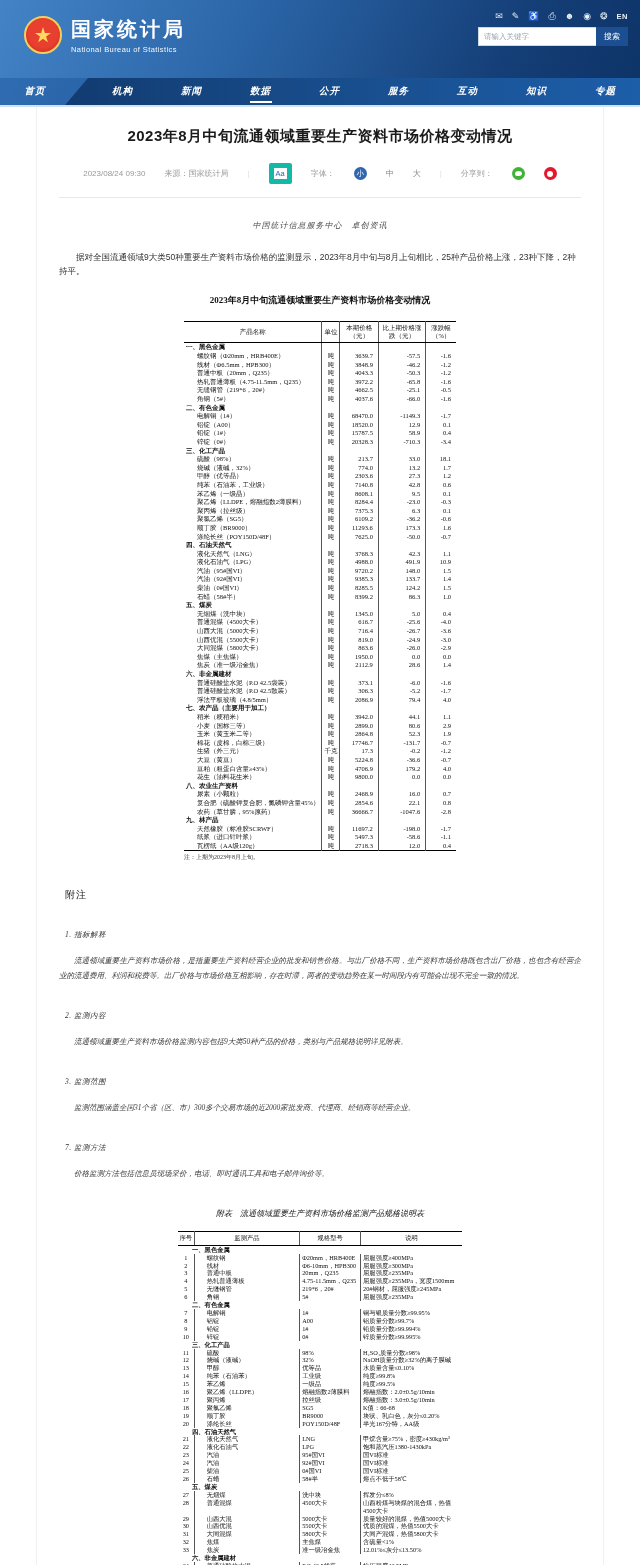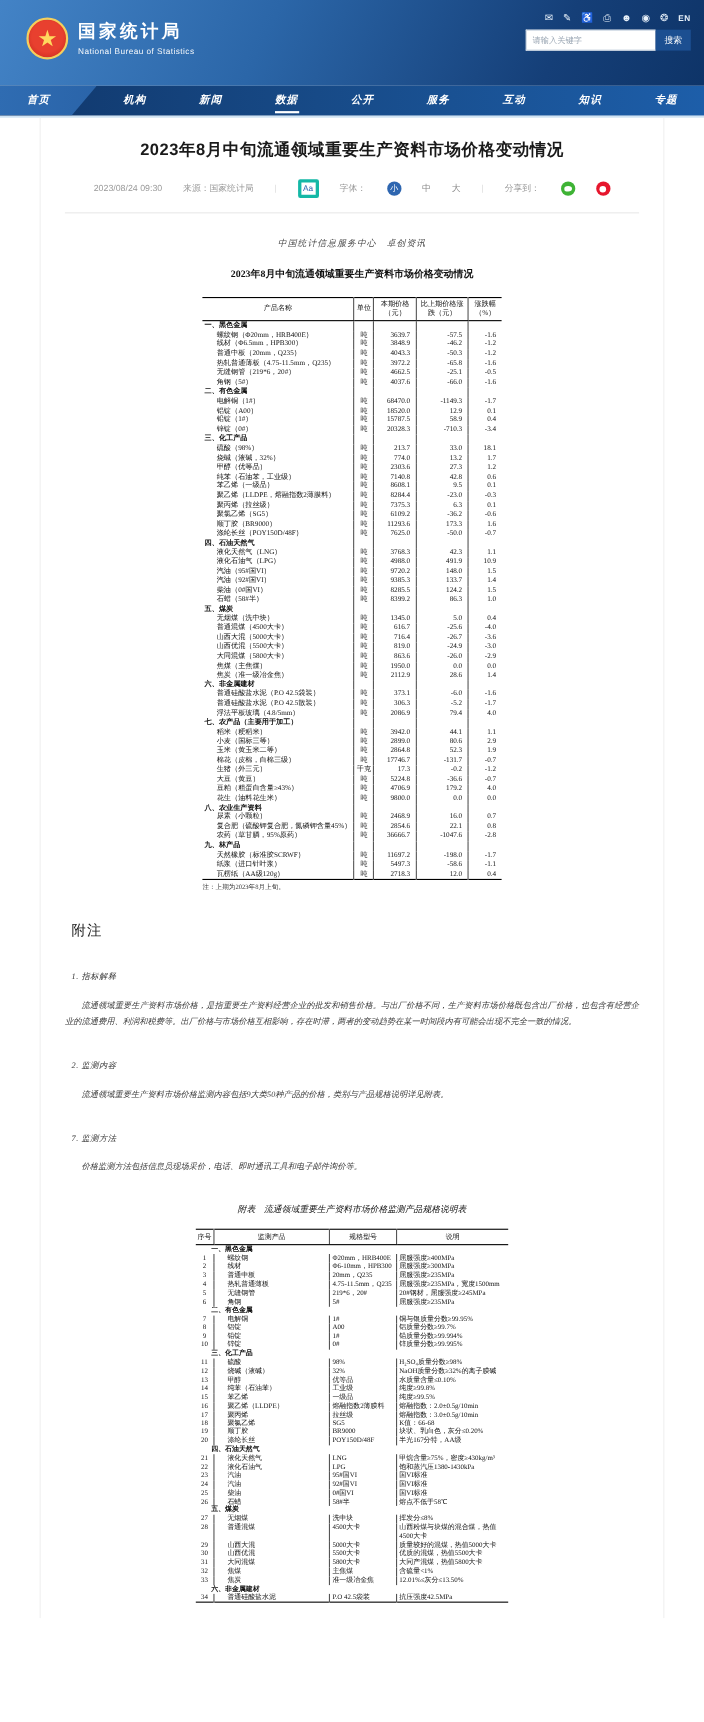--- a/index.html
+++ b/index.html
@@ -9,21 +9,21 @@
 
   
   .banner { height:78px; position:relative;
     background:linear-gradient(115deg,#4383c6 0%,#2b66a8 38%,#153f78 78%,#0e3468 100%); }
   .logo { position:absolute; left:24px; top:16px; display:flex; align-items:center; }
   .emblem { width:38px; height:38px; border-radius:50%;
     background:radial-gradient(circle at 50% 45%, #e8402f 55%, #c3241a 100%);
     border:2px solid #f5cf5c; display:flex; align-items:center; justify-content:center;
     color:#ffd95e; font-size:18px; line-height:1; }
   .logo-text { margin-left:9px; color:#fff; }
-  .logo-cn { font-size:16px; font-weight:bold; letter-spacing:3px; }
+  .logo-cn { font-size:20px; font-weight:bold; letter-spacing:3px; }
   .logo-en { font-size:7.5px; letter-spacing:.4px; margin-top:2px; opacity:.95; }
   .top-right { position:absolute; right:12px; top:12px; width:150px; }
   .icon-row { display:flex; justify-content:flex-end; gap:9px; color:#e8f1fa; font-size:9px;
     align-items:center; margin-bottom:6px; }
   .icon-row span { cursor:pointer; line-height:1; }
   .icon-row .lang { font-size:7.5px; font-weight:bold; letter-spacing:.5px; }
   .searchbar { display:flex; height:19px; }
   .searchbar input { flex:1; border:1px solid #cfd9e4; border-right:none; font-size:7.5px;
     padding:0 5px; color:#333; outline:none; font-family:"Liberation Sans",sans-serif; }
   .searchbar input::placeholder { color:#9aa6b3; }
@@ -44,21 +44,21 @@
   .nav-strip { height:2px; background:#cfe3f3; }
 
   
   .page { margin:0 36px; border-left:1px solid #f0f0f0; border-right:1px solid #f0f0f0;
     padding:20px 22px 14px 22px; }
   .a-title { text-align:center; font-size:15px; font-weight:bold; color:#1a1a1a;
     letter-spacing:.5px; }
   .meta { display:flex; align-items:center; justify-content:center; gap:19px;
     margin-top:17px; font-size:8px; color:#999; }
   .meta .sep { color:#ddd; }
-  .aa-box { border:3px solid #14b8a6; color:#2e66b0; font-size:7.5px; padding:1px 2px;
+  .aa-box { border:5px solid #14b8a6; color:#2e66b0; font-size:7.5px; padding:1px 2px;
     border-radius:2px; cursor:pointer; }
   .fs-small { width:13px; height:13px; border-radius:50%; background:#2e66b0; color:#fff;
     display:inline-flex; align-items:center; justify-content:center; font-size:7.5px; cursor:pointer; }
   .fs-opt { cursor:pointer; color:#888; }
   .share-circle { width:13px; height:13px; border-radius:50%; display:inline-flex;
     align-items:center; justify-content:center; cursor:pointer; position:relative; }
   .share-wechat { background:#3eb335; }
   .share-weibo { background:#e6162d; }
   .share-circle i { width:7px; height:5px; background:#fff; border-radius:50% 50% 50% 2px;
     display:block; }
@@ -81,21 +81,21 @@
   table.price .vline { border-left:1px solid #555; }
   table.price td.name { padding-left:13px; }
   table.price td.secname { font-weight:bold; padding-left:2px; }
   table.price td.unit { text-align:center; }
   table.price td.num { text-align:right; padding-right:5px; }
   .tbl-note { width:272px; margin:2px auto 0 auto; font-family:"Liberation Serif",serif;
     font-size:6px; color:#333; }
 
   
   .notes { margin-top:26px; font-family:"Liberation Serif",serif; color:#3a3a3a; }
-  .notes-h { font-size:13px; color:#222; margin-left:6px; letter-spacing:1px; }
+  .notes-h { font-size:10px; color:#222; margin-left:6px; letter-spacing:1px; }
   .note-item h4 { font-size:7.5px; font-weight:normal; font-style:italic; color:#333;
     margin:28px 0 0 6px; letter-spacing:.5px; }
   .note-item p { font-size:7.5px; font-style:italic; line-height:1.9; margin-top:14px;
     text-indent:2em; text-align:justify; color:#3a3a3a; }
 
   
   .spec-title { text-align:center; font-family:"Liberation Serif",serif; font-weight:normal;
     font-size:8px; font-style:italic; color:#111; margin-top:26px; }
   table.spec { border-collapse:collapse; margin:12px auto 0 auto; width:284px;
     font-family:"Liberation Serif",serif; font-size:6.3px; color:#111;
@@ -174,20 +174,21 @@
       </span>
     <span class="share-circle share-weibo">
         <i></i>
       </span>
   </div>
 
   <hr class="meta-divider">
 
   <div class="byline">中国统计信息服务中心　卓创资讯</div>
 
+  <p class="intro">据对全国流通领域9大类50种重要生产资料市场价格的监测显示，2023年8月中旬与8月上旬相比，25种产品价格上涨，23种下降，2种持平。</p>
 
   <div class="tbl-title">2023年8月中旬流通领域重要生产资料市场价格变动情况</div>
 
   <table class="price">
     <thead>
         <tr id="price-head">
           <th>产品名称</th>
           <th class="vline">单位</th>
           <th class="vline">本期价格（元）</th>
           <th class="vline">比上期价格涨跌（元）</th>
@@ -617,20 +618,24 @@
     <div id="notes-list">
         <div class="note-item">
           <h4>1. 指标解释</h4>
           <p>流通领域重要生产资料市场价格，是指重要生产资料经营企业的批发和销售价格。与出厂价格不同，生产资料市场价格既包含出厂价格，也包含有经营企业的流通费用、利润和税费等。出厂价格与市场价格互相影响，存在时滞，两者的变动趋势在某一时间段内有可能会出现不完全一致的情况。</p>
         </div>
         <div class="note-item">
           <h4>2. 监测内容</h4>
           <p>流通领域重要生产资料市场价格监测内容包括9大类50种产品的价格，类别与产品规格说明详见附表。</p>
         </div>
         <div class="note-item">
+          <h4>3. 监测范围</h4>
+          <p>监测范围涵盖全国31个省（区、市）300多个交易市场的近2000家批发商、代理商、经销商等经营企业。</p>
+        </div>
+        <div class="note-item">
           <h4>7. 监测方法</h4>
           <p>价格监测方法包括信息员现场采价，电话、即时通讯工具和电子邮件询价等。</p>
         </div>
       </div>
   </div>
 
   <div class="spec-title">附表　流通领域重要生产资料市场价格监测产品规格说明表</div>
 
   <table class="spec">
     <thead>

